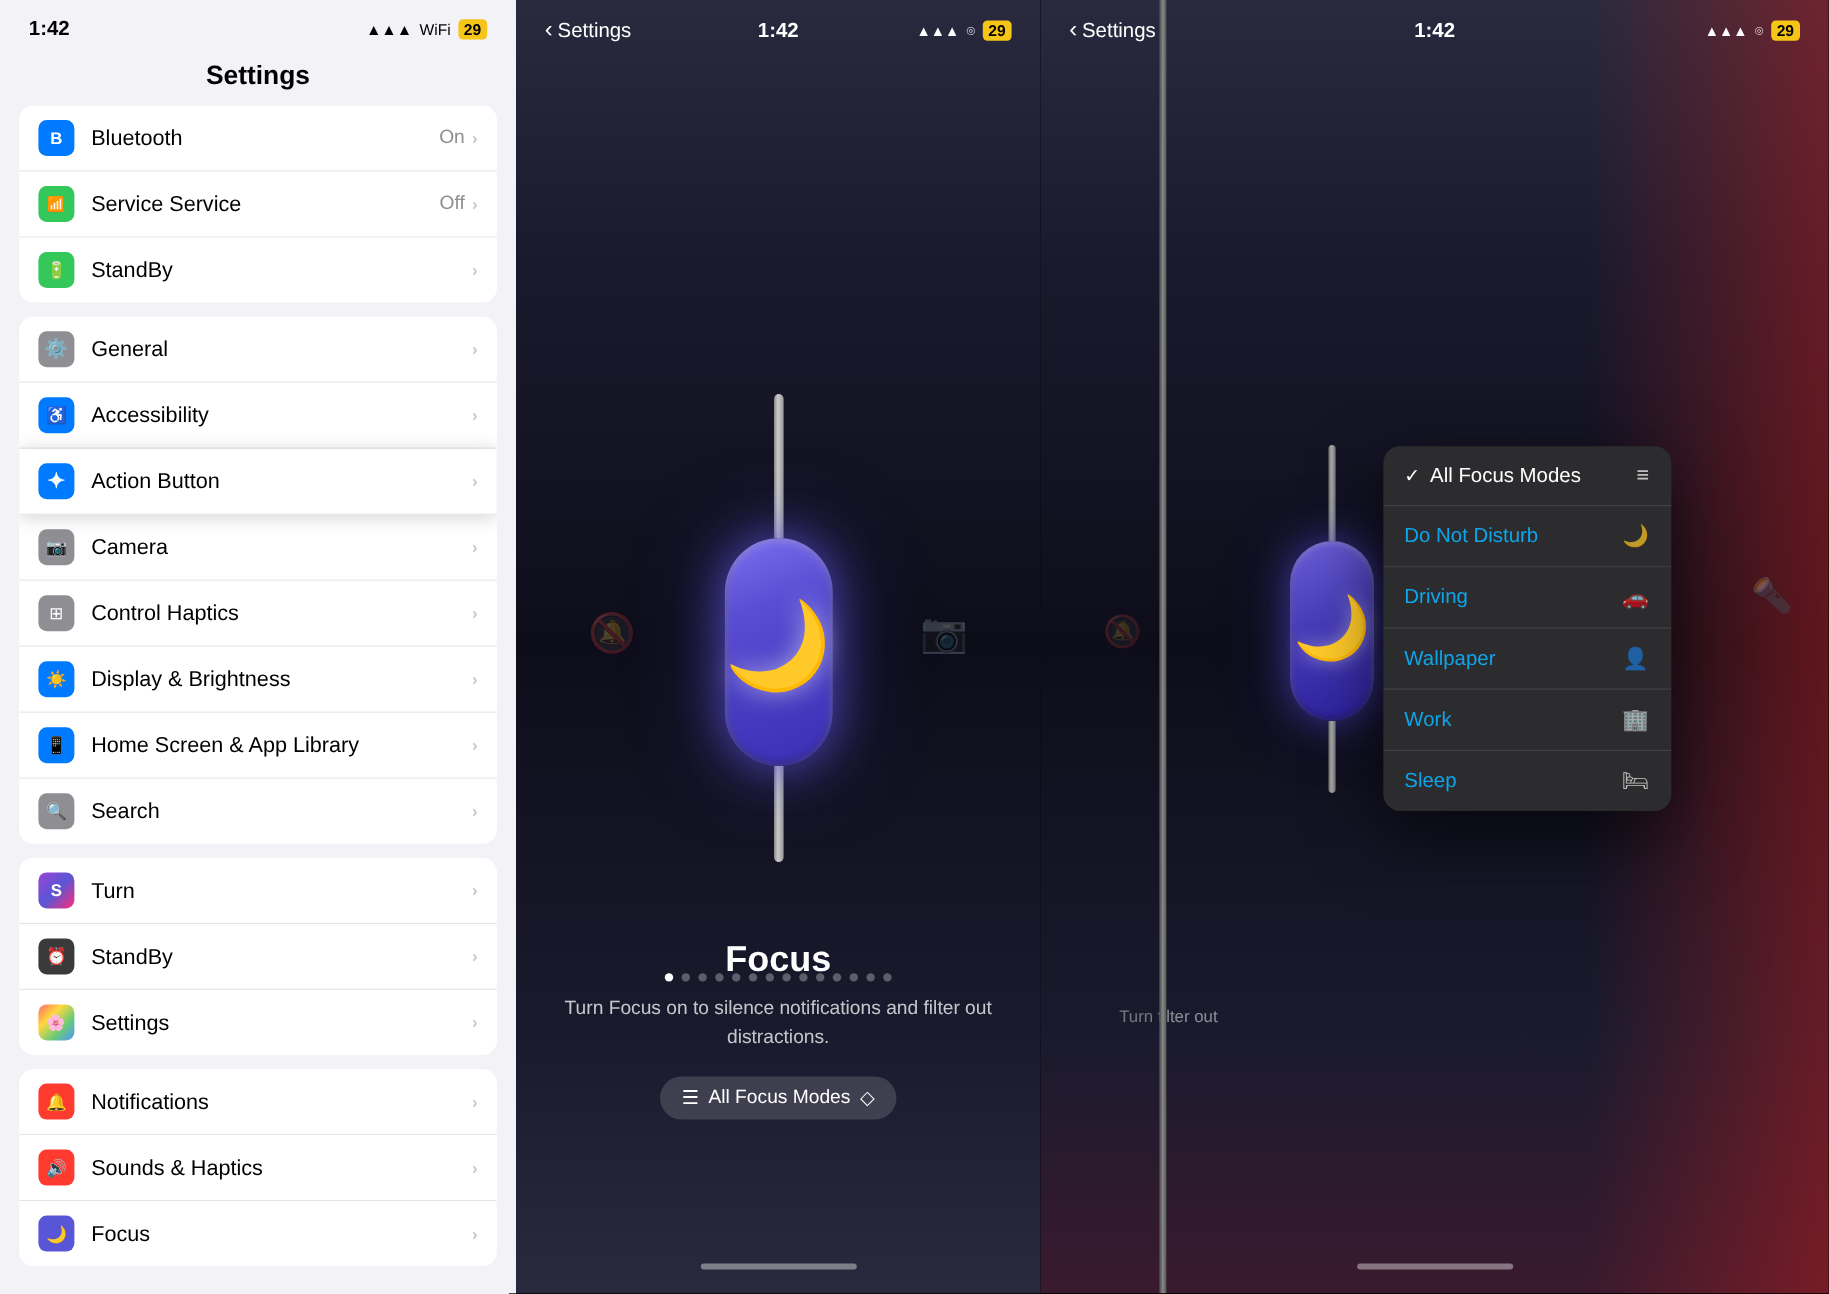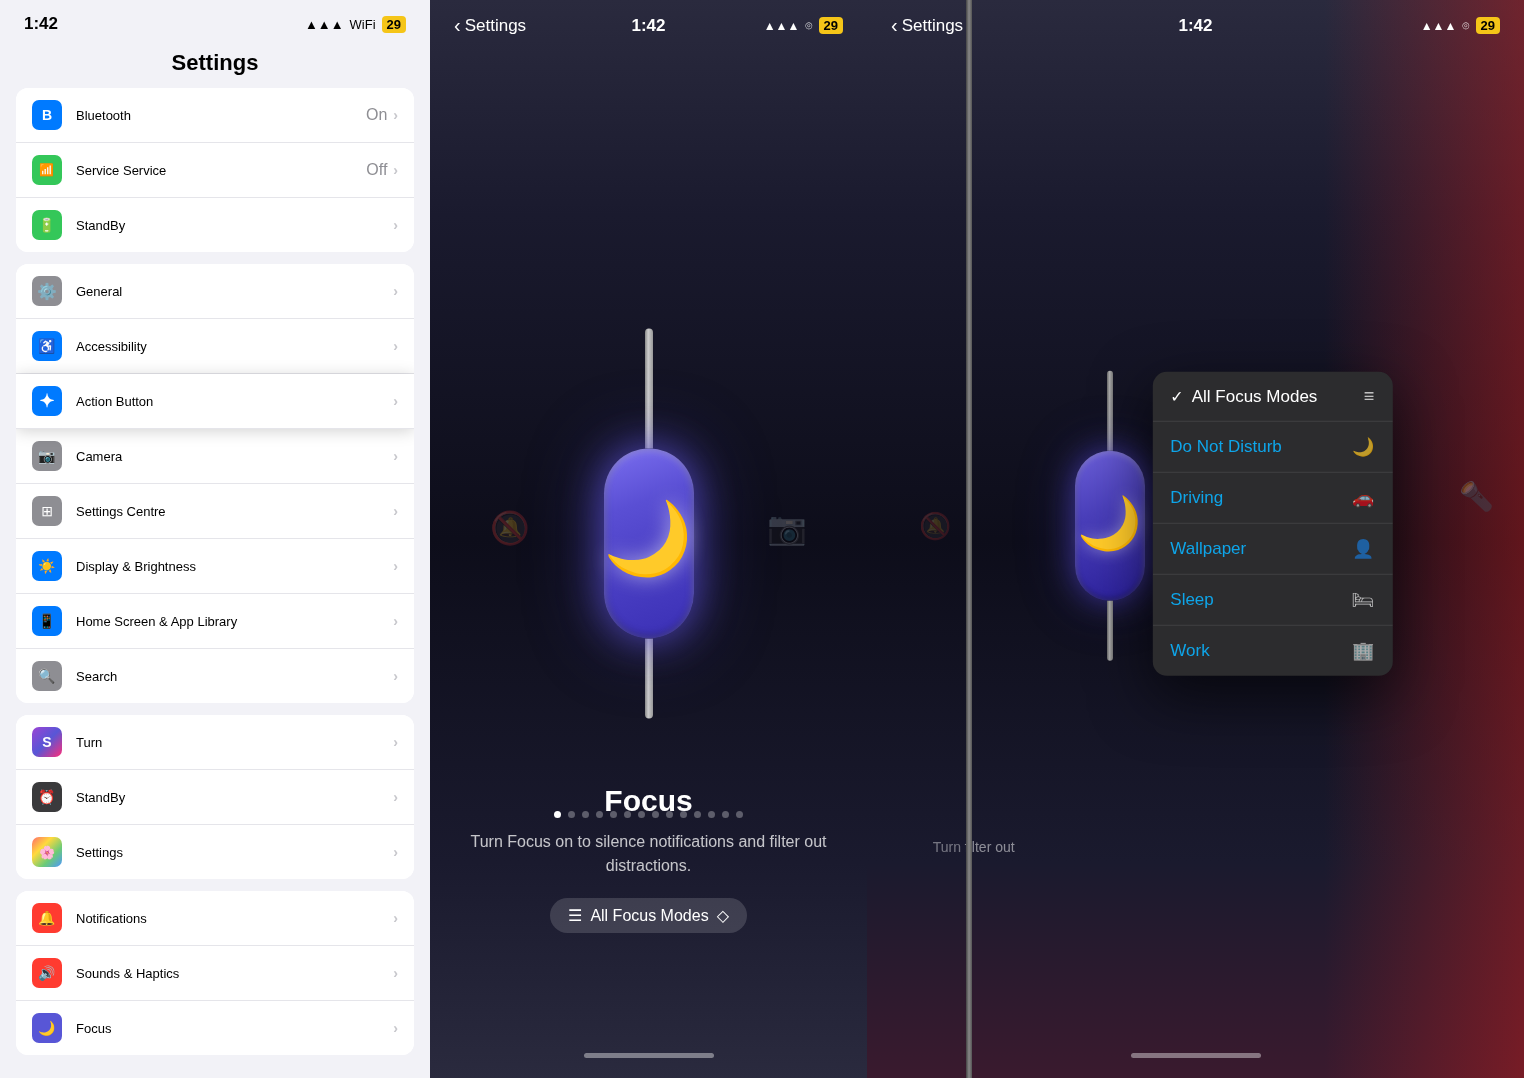--- a/index.html
+++ b/index.html
@@ -98,21 +98,21 @@
       display: flex;
       align-items: center;
       justify-content: center;
       margin-right: 14px;
       flex-shrink: 0;
       font-size: 16px;
     }
 
     .row-label {
       flex: 1;
-      font-size: 13px;
+      font-size: 18px;
       color: #000;
     }
 
     .row-value {
       font-size: 16px;
       color: #8e8e93;
       margin-right: 6px;
     }
 
     .chevron {
@@ -561,21 +561,21 @@
         <span class="row-label" style="font-weight:400;">Action Button</span>
         <span class="chevron">›</span>
       </div>
       <div class="settings-row">
         <div class="row-icon icon-gray" style="color:#fff;font-size:14px;">📷</div>
         <span class="row-label">Camera</span>
         <span class="chevron">›</span>
       </div>
       <div class="settings-row">
         <div class="row-icon icon-gray" style="color:#fff;font-size:14px;">⊞</div>
-        <span class="row-label">Settings Centre</span>
+        <span class="row-label">Control Haptics</span>
         <span class="chevron">›</span>
       </div>
       <div class="settings-row">
         <div class="row-icon icon-blue2" style="color:#fff;font-size:14px;">☀️</div>
         <span class="row-label">Display &amp; Brightness</span>
         <span class="chevron">›</span>
       </div>
       <div class="settings-row">
         <div class="row-icon icon-blue2" style="color:#fff;font-size:14px;">📱</div>
         <span class="row-label">Home Screen &amp; App Library</span>
@@ -737,25 +737,25 @@
       <span class="dropdown-item-label">Driving</span>
       <span class="dropdown-item-icon">🚗</span>
     </div>
 
     <div class="dropdown-item">
       <span class="dropdown-item-label">Wallpaper</span>
       <span class="dropdown-item-icon">👤</span>
     </div>
 
     <div class="dropdown-item">
+      <span class="dropdown-item-label">Work</span>
+      <span class="dropdown-item-icon">🏢</span>
+    </div>
+
+    <div class="dropdown-item">
       <span class="dropdown-item-label">Sleep</span>
       <span class="dropdown-item-icon">🛏</span>
     </div>
 
-    <div class="dropdown-item">
-      <span class="dropdown-item-label">Work</span>
-      <span class="dropdown-item-icon">🏢</span>
-    </div>
-
   </div>
 
   <div class="panel3-home-indicator"></div>
 </div>
 
 </body></html>

